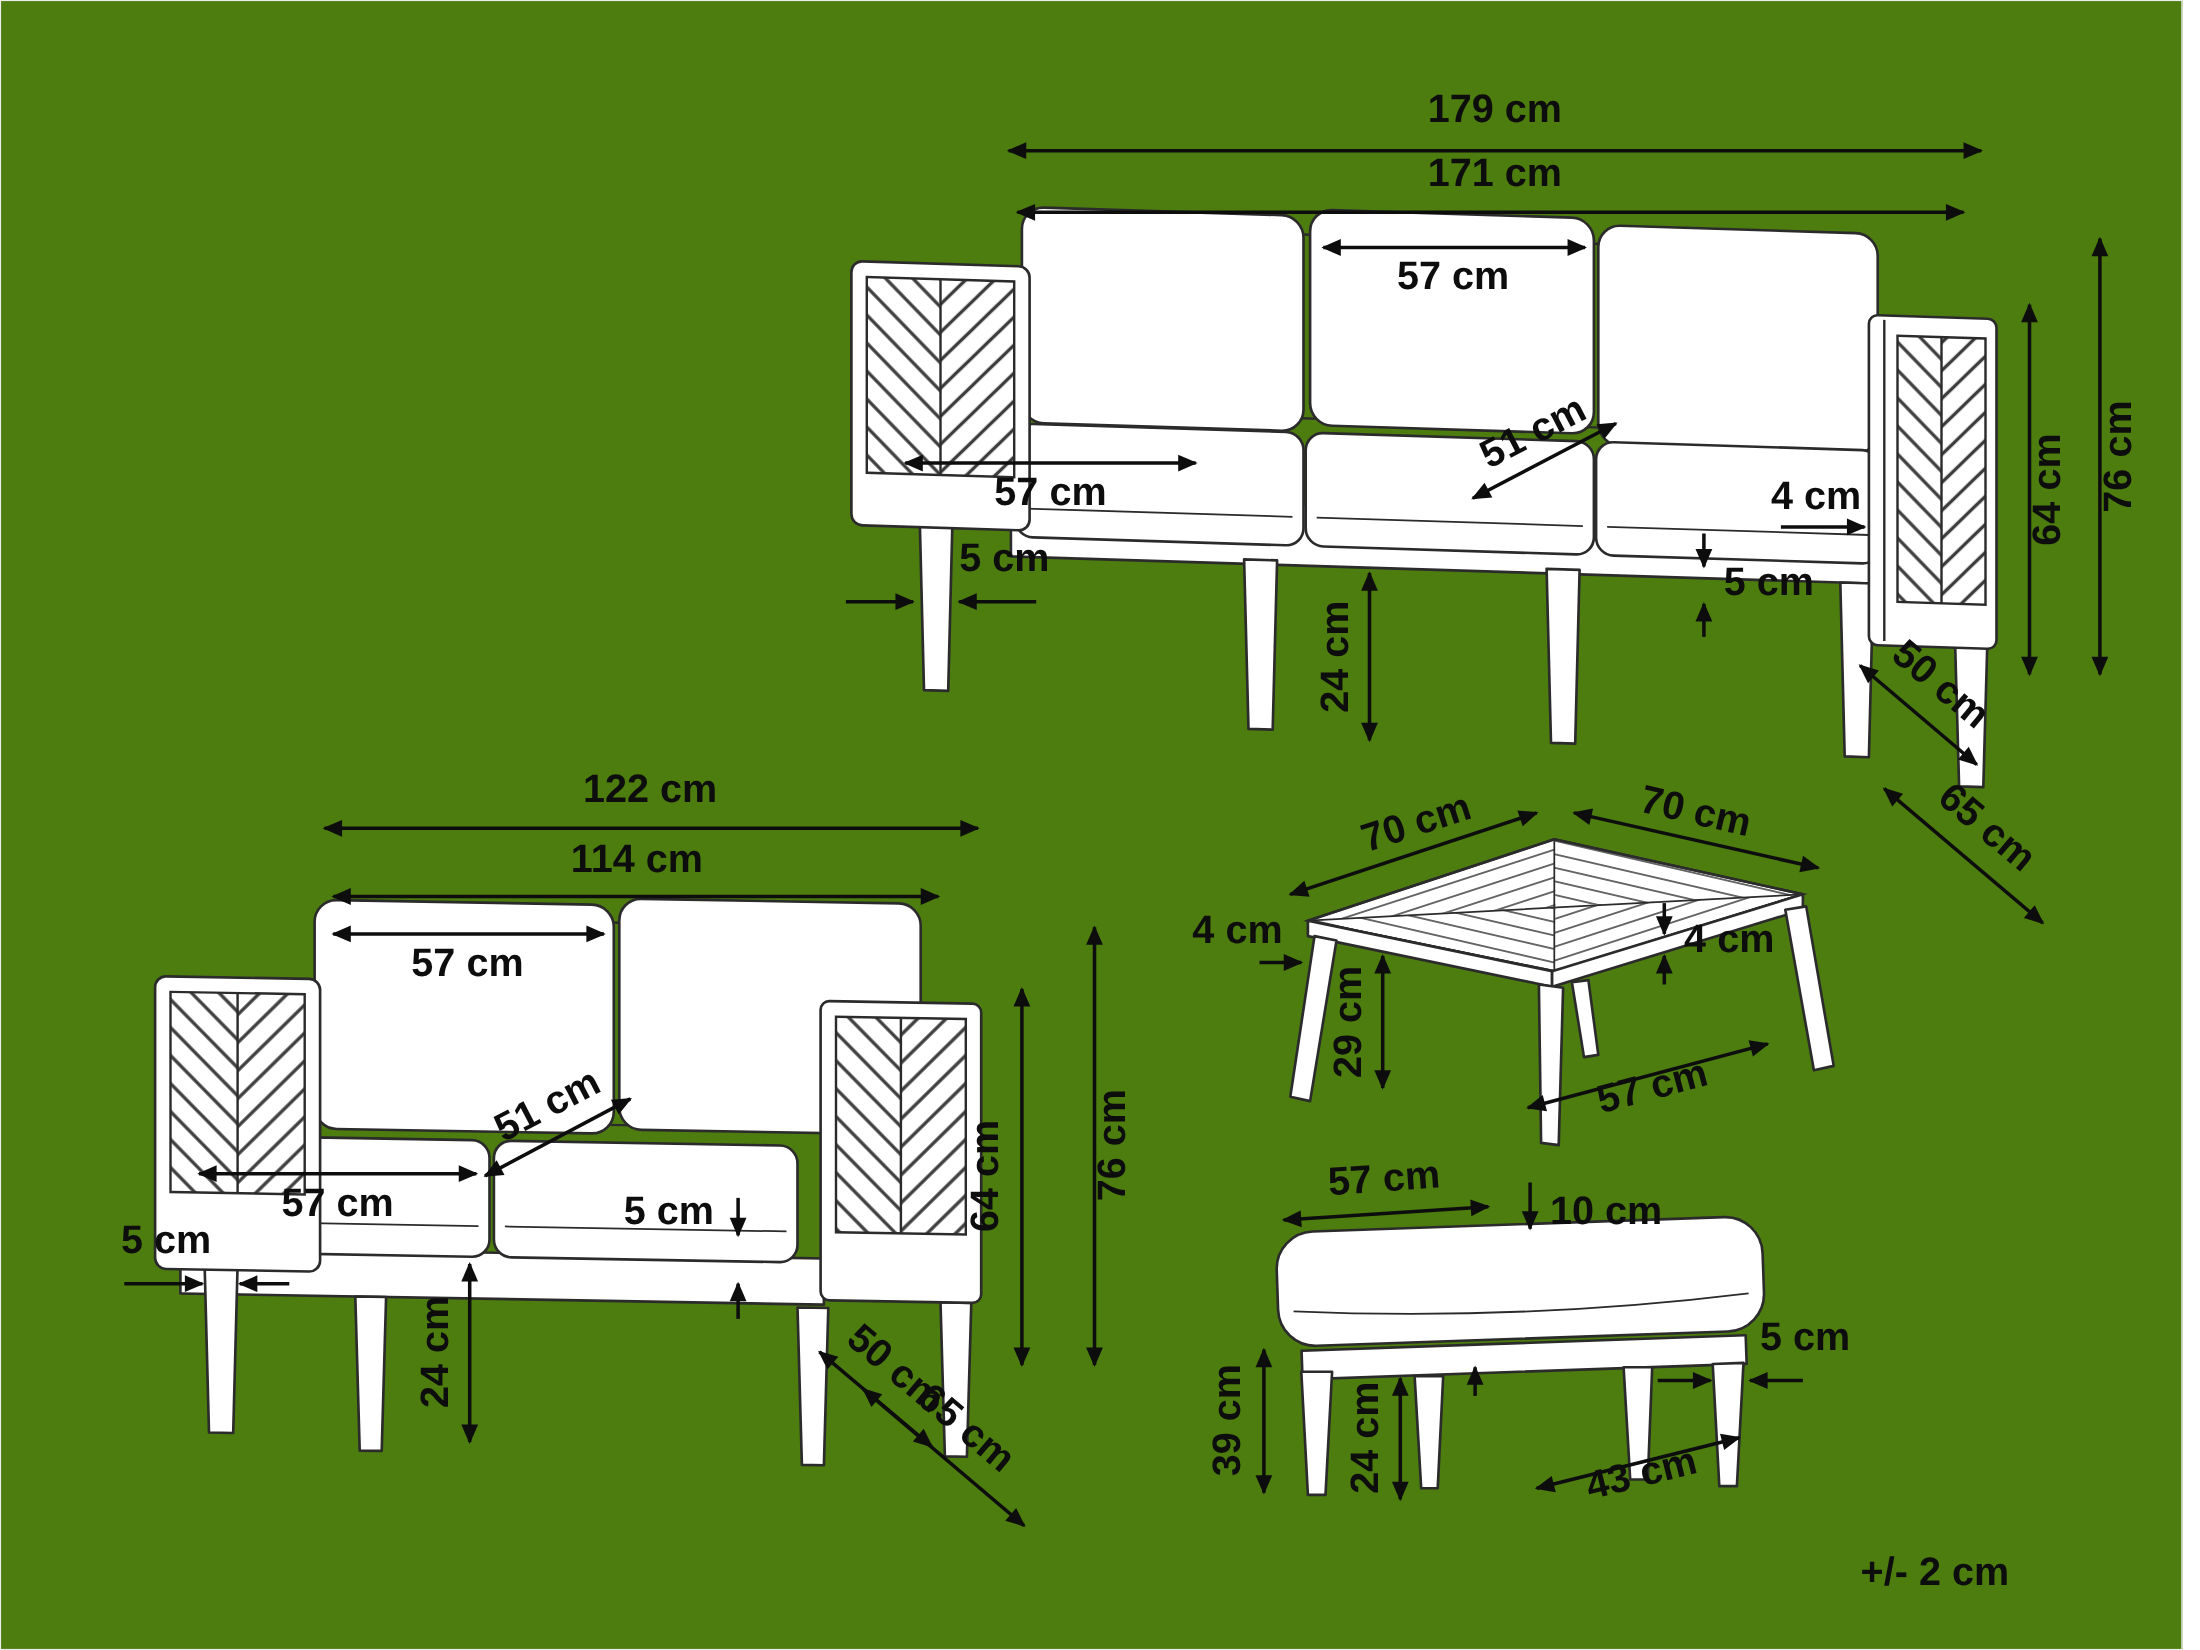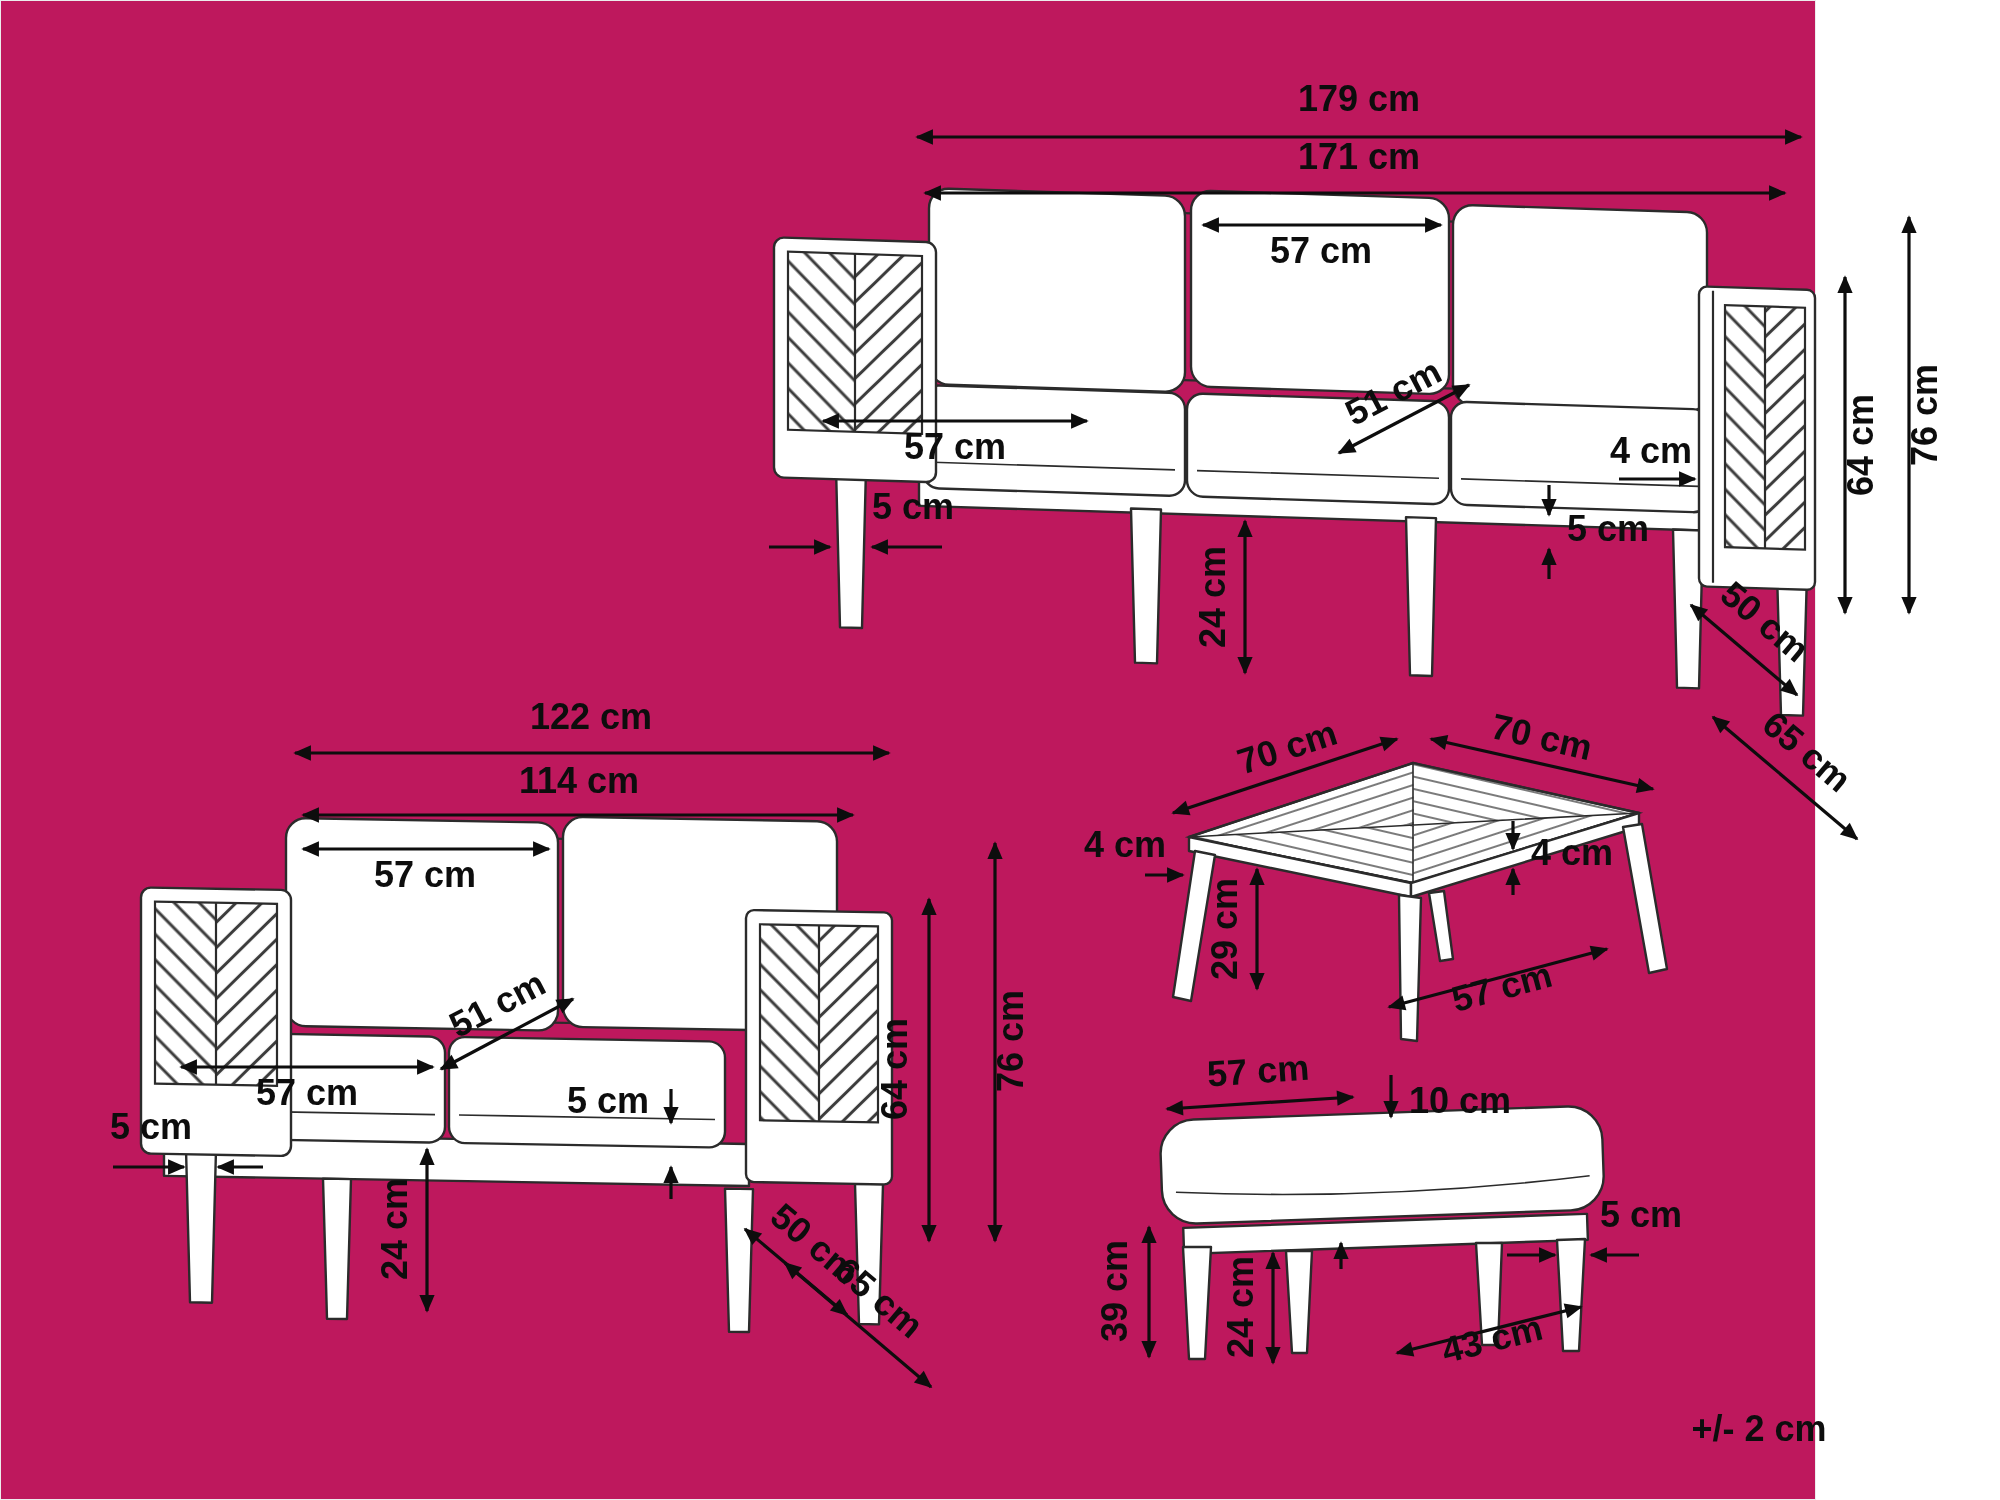--- a/index.html
+++ b/index.html
@@ -1,16 +1,16 @@
 <!DOCTYPE html>
 <html><head>
 <meta charset="utf-8">
 <style>
   html,body{margin:0;padding:0;background:#ffffff;}
-  .canvas{width:1816px;height:1500px;background:#be185d;position:relative;box-sizing:border-box;border:1px solid #ececec;}
+  .canvas{width:1984px;height:1500px;background:#4d7c0f;position:relative;box-sizing:border-box;border:1px solid #ececec;}
   svg{display:block}
   .o{fill:#ffffff;stroke:#2b2b2b;stroke-width:2.4;stroke-linejoin:round}
   .ln{stroke:#2b2b2b;stroke-width:2.2;fill:none}
   .thin{stroke:#2b2b2b;stroke-width:1.6;fill:none}
   .dl{stroke:#0d0d0d;stroke-width:3.2;fill:none}
   .dim{font:700 36px "Liberation Sans","DejaVu Sans",sans-serif;fill:#0d0d0d}
 </style>
 </head>
 <body>
 

